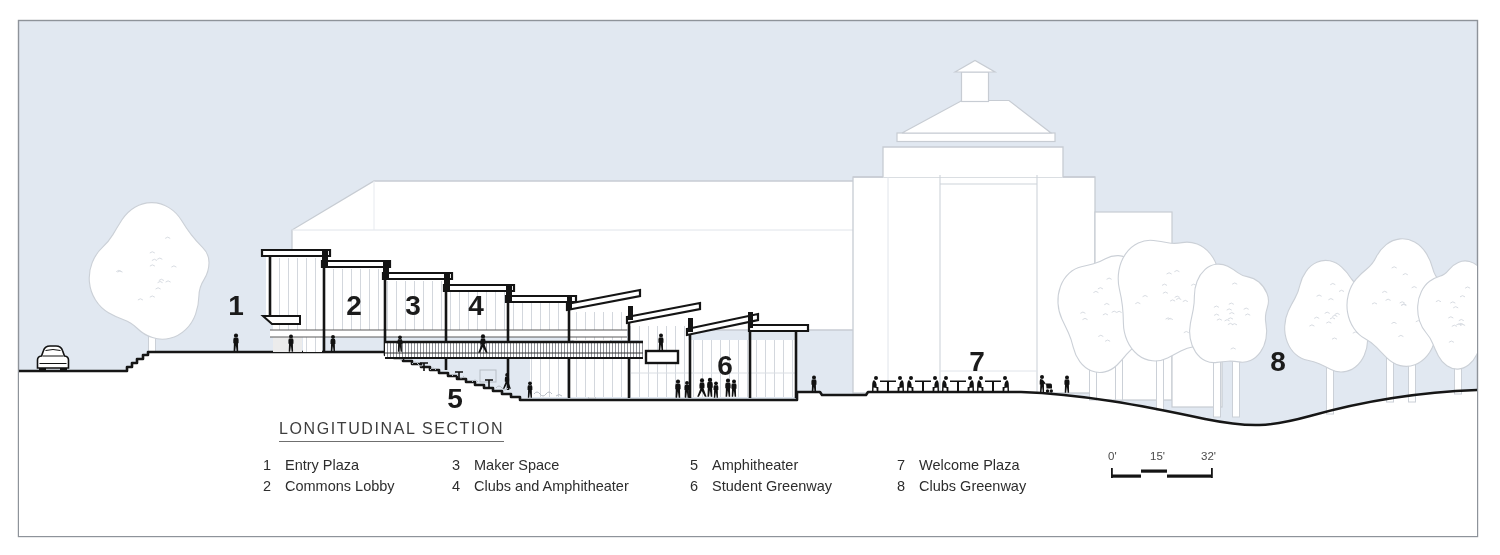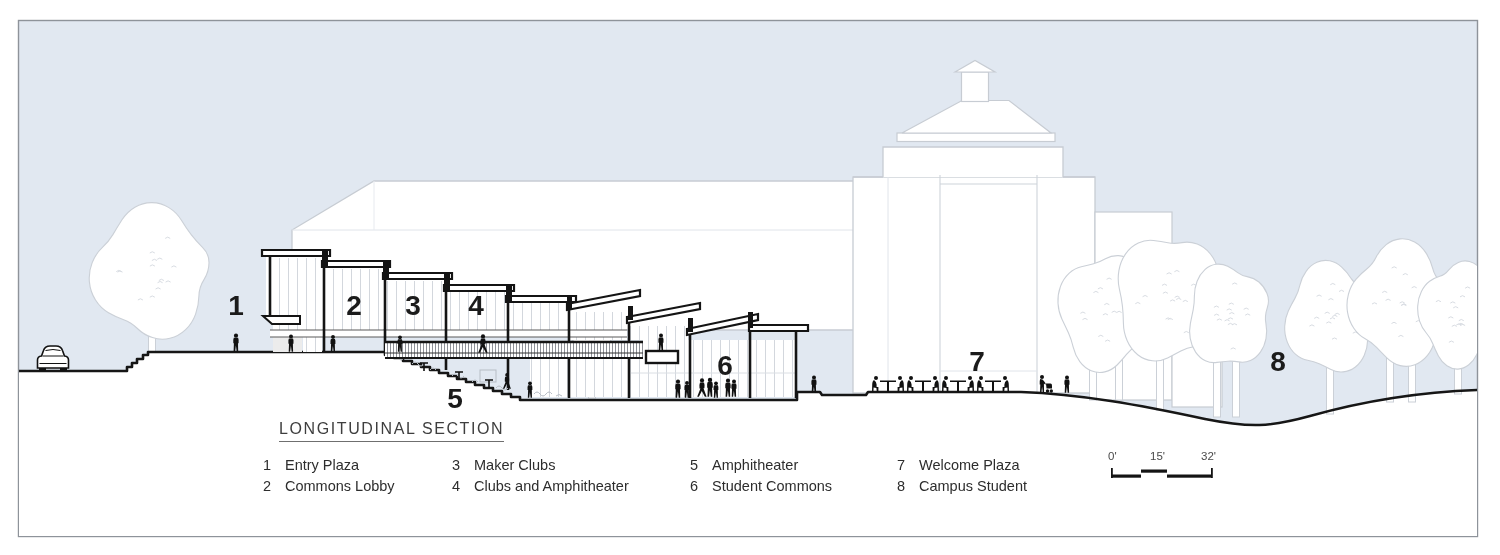--- a/index.html
+++ b/index.html
@@ -270,45 +270,45 @@
       <span class="lab">Entry Plaza</span>
         </div>
     <div class="leg-item">
       <span class="num">2</span>
       <span class="lab">Commons Lobby</span>
         </div>
   </div>
   <div class="leg-col col2">
     <div class="leg-item">
       <span class="num">3</span>
-      <span class="lab">Maker Clubs</span>
+      <span class="lab">Maker Space</span>
         </div>
     <div class="leg-item">
       <span class="num">4</span>
       <span class="lab">Clubs and Amphitheater</span>
         </div>
   </div>
   <div class="leg-col col3">
     <div class="leg-item">
       <span class="num">5</span>
       <span class="lab">Amphitheater</span>
         </div>
     <div class="leg-item">
       <span class="num">6</span>
-      <span class="lab">Student Commons</span>
+      <span class="lab">Student Greenway</span>
         </div>
   </div>
   <div class="leg-col col4">
     <div class="leg-item">
       <span class="num">7</span>
       <span class="lab">Welcome Plaza</span>
         </div>
     <div class="leg-item">
       <span class="num">8</span>
-      <span class="lab">Campus Student</span>
+      <span class="lab">Clubs Greenway</span>
         </div>
   </div>
   <div class="scale-labels">
     <span class="sl0">0'</span>
     <span class="sl1">15'</span>
     <span class="sl2">32'</span>
   </div>
 </div>
 </div>
 

